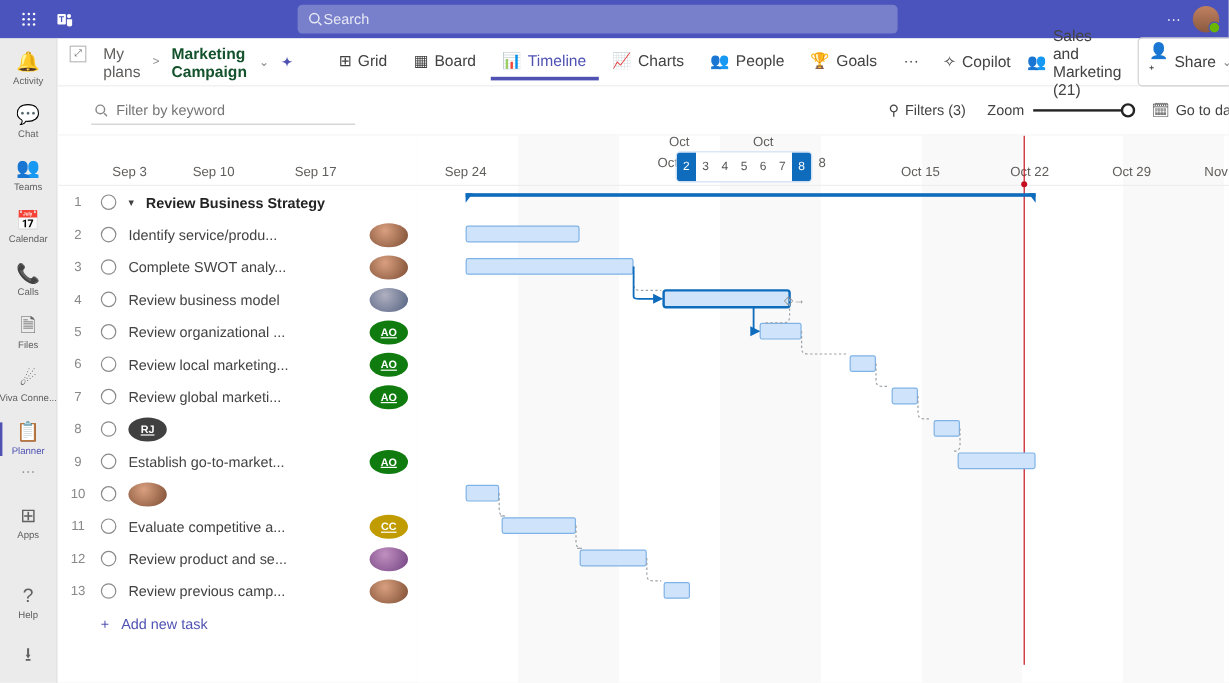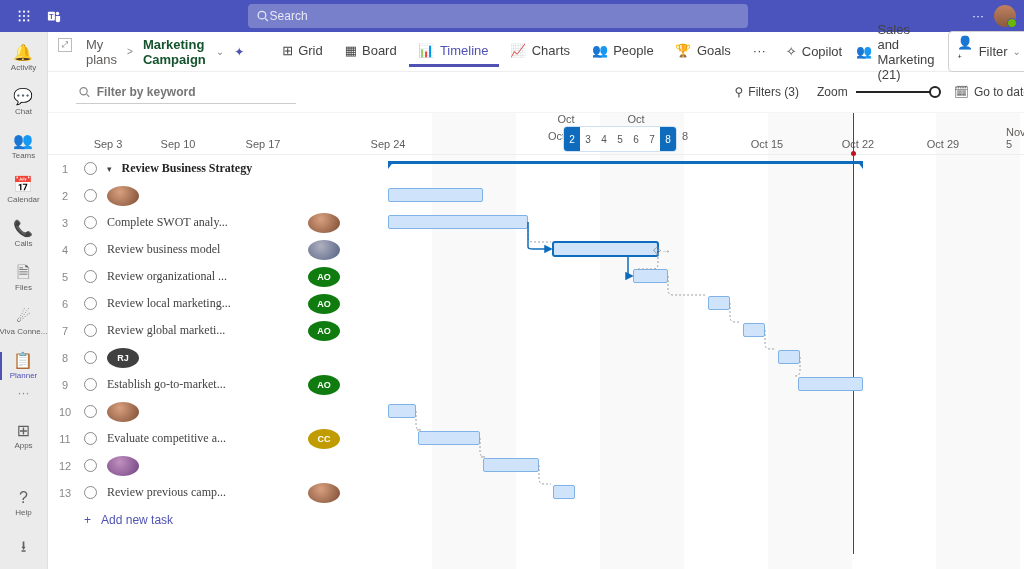--- a/index.html
+++ b/index.html
@@ -39,21 +39,21 @@
   .views { display:flex; align-items:center; gap:2px; margin-left:18px;}
   .view-btn { display:flex; align-items:center; gap:5px; padding:6px 10px; color:#424242; border-bottom:3px solid transparent; cursor:pointer;}
   .view-btn.active { color:#4f52b2; border-bottom-color:#4f52b2;}
   .head-right { margin-left:auto; display:flex; align-items:center; gap:14px; color:#424242;}
   .pill-btn { display:flex; align-items:center; gap:5px; cursor:pointer;}
   .share-btn { display:flex; align-items:center; gap:5px; border:1px solid #d1d1d1; border-radius:4px; padding:3px 8px; cursor:pointer;}
   
   
   .toolbar { height:40px; display:flex; align-items:center; padding:0 12px;}
   .filterbox { display:flex; align-items:center; gap:6px; color:#888; border-bottom:1px solid #ccc; width:220px; padding:4px 2px; margin-left: 16px;}
-  .filterbox input { border:none; outline:none; font-size:12px; width:100%;font-weight:bold;}
+  .filterbox input { border:none; outline:none; font-size:12px; width:100%;}
   .tool-right { margin-left:auto; display:flex; align-items:center; gap:18px; color:#424242;}
   .zoom { display:flex; align-items:center; gap:8px;text-align:right;}
   .zoom-track { width:80px; height:2px; background:#242424; position:relative;}
   .zoom-knob { position:absolute; right:-5px; top:-5px; width:12px; height:12px; border:2px solid #242424; border-radius:50%; background:#fff;}
   
   
   .timeline { flex:1; display:flex; position:relative; overflow:hidden; border-top:1px solid #f4f4f4;}
   .tl-left { width:300px; flex-shrink:0; position:relative;}
   .tl-right { flex:1; position:relative; background: repeating-linear-gradient(to right, #fff 0, #fff 84px, #f9f9f9 84px, #f9f9f9 168px);}
   
@@ -66,24 +66,24 @@
   
   
   .daychips { position:absolute; top:13px; height:26px; display:flex; border-radius:4px; overflow:hidden; border:1px solid #cfe0f4;}
   .daychip { width:16px; display:flex; align-items:center; justify-content:center; font-size:10px; background:#fff; color:#555;}
   .daychip.blue { background:#0f6cbd; color:#fff;}
   
   
   .row { height:27px; display:flex; align-items:center; padding:0 8px; gap:10px; font-size:12px;}
   .rownum { width:18px; text-align:center; color:#888; font-size:11px;}
   .rowcircle { width:13px; height:13px; border:1.4px solid #8a8a8a; border-radius:50%; cursor:pointer;}
-  .rowtitle { flex:1; white-space:nowrap; overflow:hidden; text-overflow:ellipsis; color:#424242;font-family:Liberation Serif, serif;}
+  .rowtitle { flex:1; white-space:nowrap; overflow:hidden; text-overflow:ellipsis; color:#424242;}
   .rowtitle.bold { font-weight:600; color:#242424;}
   .rowcaret { font-size:9px; color:#424242;}
-  .assignee { width:32px; height:20px; border-radius:50%; display:flex; align-items:center; justify-content:center; font-size:9px; font-weight:600; color:#fff;}
+  .assignee { width:32px; height:20px; border-radius:50%; display:flex; align-items:center; justify-content:center; font-size:9px; font-weight:600; color:#fff;text-decoration:underline;}
   .assignee.photo1 { background: radial-gradient(circle at 40% 30%, #d9a080, #7a4a30);} 
   .assignee.photo2 { background: radial-gradient(circle at 40% 30%, #b0b0c0, #506080);} 
   .assignee.photo3 { background: radial-gradient(circle at 40% 30%, #c090c0, #704080);} 
   .assignee.green { background:#107c10; }
   .assignee.red { background:#404040; }
   .assignee.gold { background:#c19c00; }
   .addrow { color:#4f52b2; display:flex; align-items:center; gap:10px; padding-left: 36px;}
   
   
   .bars-area { position:absolute; top:42px; left:0; right:0;}
@@ -238,21 +238,21 @@
         <div class="pill-btn">
             <span>✧</span>
             <span>Copilot</span>
           </div>
         <div class="pill-btn">
             <span>👥</span>
             <span>Sales and Marketing (21)</span>
           </div>
         <div class="share-btn">
             <span>👤⁺</span>
-            <span>Filter</span>
+            <span>Share</span>
             <span class="chev">⌄</span>
           </div>
       </div>
     </div>
 
     <div class="toolbar">
       <div class="filterbox">
         <svg class="ic" viewBox="0 0 16 16">
             <circle cx="7" cy="7" r="4.5" stroke="#888" stroke-width="1.5" fill="none"></circle>
             <line x1="11" y1="11" x2="14" y2="14" stroke="#888" stroke-width="1.5"></line>
@@ -288,20 +288,21 @@
         <div id="task-rows">
             <div class="row">
               <span class="rownum">1</span>
               <span class="rowcircle"></span>
               <span class="rowcaret">▾</span>
               <span class="rowtitle bold">Review Business Strategy</span>
             </div>
             <div class="row">
               <span class="rownum">2</span>
               <span class="rowcircle"></span>
+              <span class="rowtitle">Identify service/produ...</span>
               <span class="assignee photo1"></span>
             </div>
             <div class="row">
               <span class="rownum">3</span>
               <span class="rowcircle"></span>
               <span class="rowtitle">Complete SWOT analy...</span>
               <span class="assignee photo1"></span>
             </div>
             <div class="row">
               <span class="rownum">4</span>
@@ -345,20 +346,21 @@
             </div>
             <div class="row">
               <span class="rownum">11</span>
               <span class="rowcircle"></span>
               <span class="rowtitle">Evaluate competitive a...</span>
               <span class="assignee gold">CC</span>
             </div>
             <div class="row">
               <span class="rownum">12</span>
               <span class="rowcircle"></span>
+              <span class="rowtitle">Review product and se...</span>
               <span class="assignee photo3"></span>
             </div>
             <div class="row">
               <span class="rownum">13</span>
               <span class="rowcircle"></span>
               <span class="rowtitle">Review previous camp...</span>
               <span class="assignee photo1"></span>
             </div>
           </div>
         <div class="row addrow">

